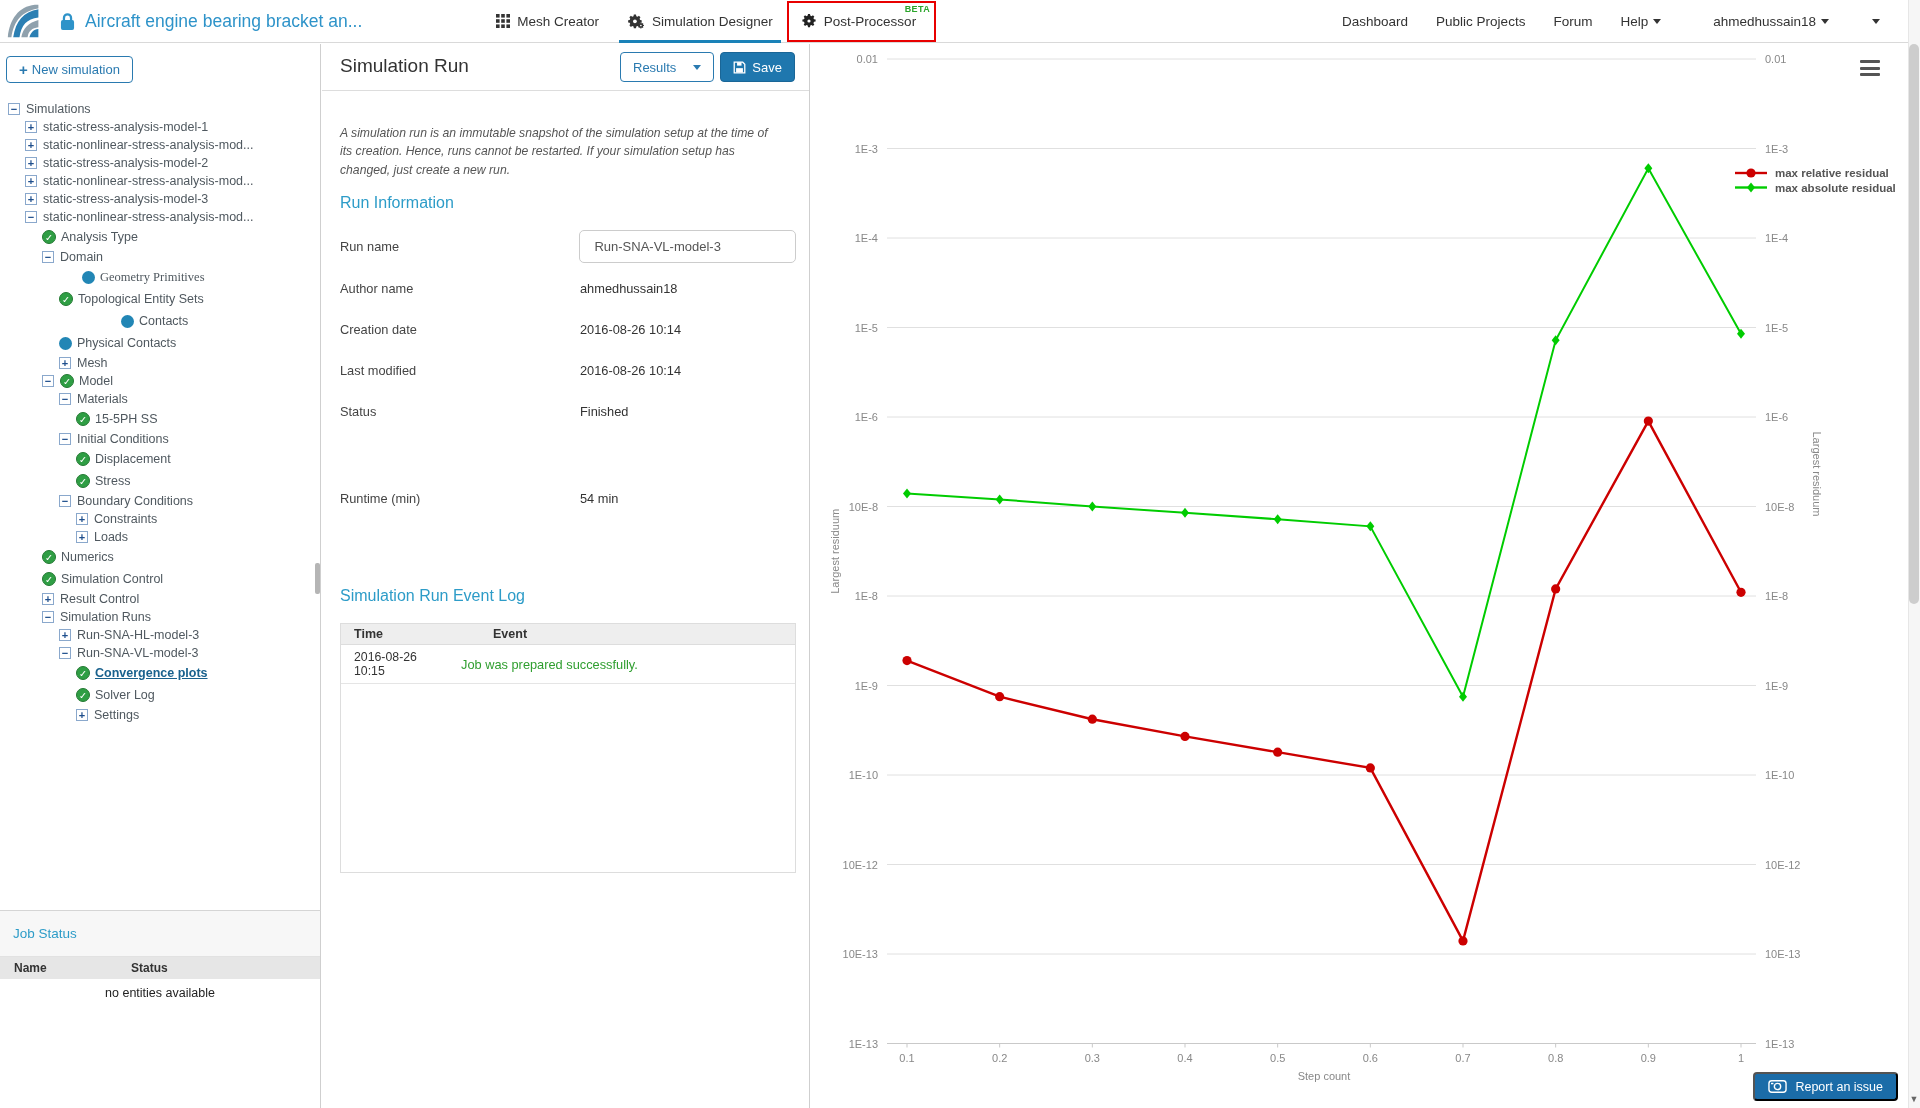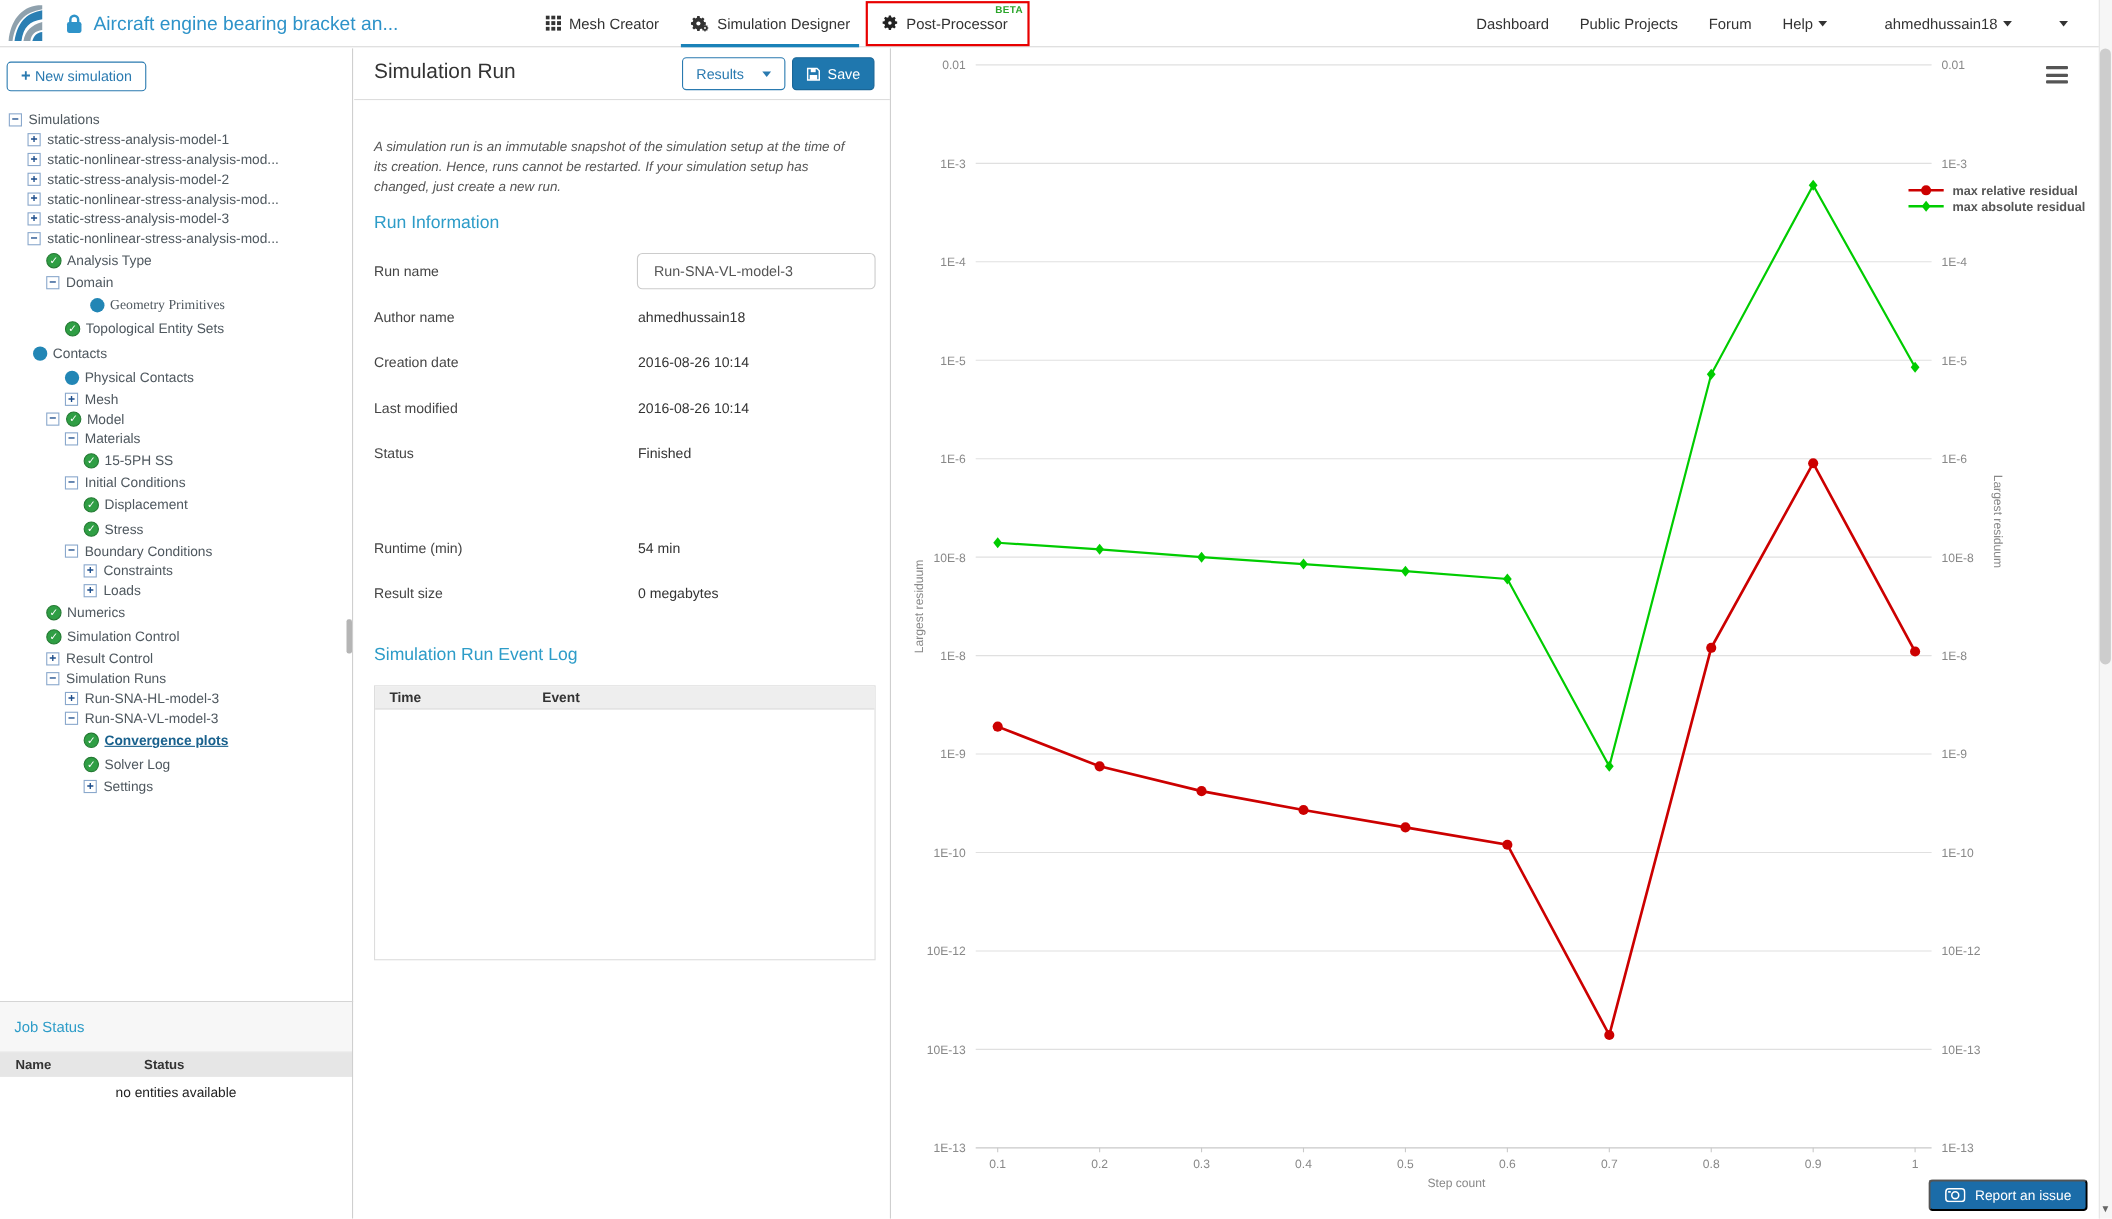--- a/index.html
+++ b/index.html
@@ -194,21 +194,21 @@
           <span class="tlabel">Domain</span>
         </div>
         <div class="tree-row tall" style="padding-left: 82px; font-family: Liberation Serif, serif;">
           <span class="tdot"></span>
           <span class="tlabel">Geometry Primitives</span>
         </div>
         <div class="tree-row tall" style="padding-left: 59px;">
           <span class="tcheck">✓</span>
           <span class="tlabel">Topological Entity Sets</span>
         </div>
-        <div class="tree-row tall" style="padding-left: 30px;">
+        <div class="tree-row tall" style="padding-left: 93px; margin-left: 28px;">
           <span class="tdot"></span>
           <span class="tlabel">Contacts</span>
         </div>
         <div class="tree-row tall" style="padding-left: 59px;">
           <span class="tdot"></span>
           <span class="tlabel">Physical Contacts</span>
         </div>
         <div class="tree-row" style="padding-left: 59px;">
           <span class="tbox">+</span>
           <span class="tlabel">Mesh</span>
@@ -341,32 +341,34 @@
           <span class="field-label">Status</span>
           <span class="field-value">Finished</span>
         </div>
       </div>
 
     <div class="fields-block2">
         <div class="field-row">
           <span class="field-label">Runtime (min)</span>
           <span class="field-value">54 min</span>
         </div>
-        <div class="field-row">
-          <span class="field-label">Result size</span>
-          <span class="field-value">0 megabytes</span>
-        </div>
       </div>
 
     <div class="section-heading h-eventlog">Simulation Run Event Log</div>
     <div class="event-table">
       <div class="event-head">
         <span class="ev-col-time">Time</span>
         <span class="ev-col-event">Event</span>
       </div>
+      <div id="event-rows">
+          <div class="event-row">
+            <div class="ev-time">2016-08-26 10:15</div>
+            <div class="ev-event">Job was prepared successfully.</div>
+          </div>
+        </div>
     </div>
   </div>
 
   <div class="chart-card">
     <svg id="chart-svg" width="1097" height="1064">
         <line x1="76" y1="15" x2="945" y2="15" stroke="#e0e0e0" stroke-width="1"></line>
         <text x="67" y="19" text-anchor="end" fill="#888" font-size="11" font-family="Liberation Sans, sans-serif">0.01</text>
         <text x="954" y="19" text-anchor="start" fill="#888" font-size="11" font-family="Liberation Sans, sans-serif">0.01</text>
         <line x1="76" y1="104.5" x2="945" y2="104.5" stroke="#e0e0e0" stroke-width="1"></line>
         <text x="67" y="108.5" text-anchor="end" fill="#888" font-size="11" font-family="Liberation Sans, sans-serif">1E-3</text>

